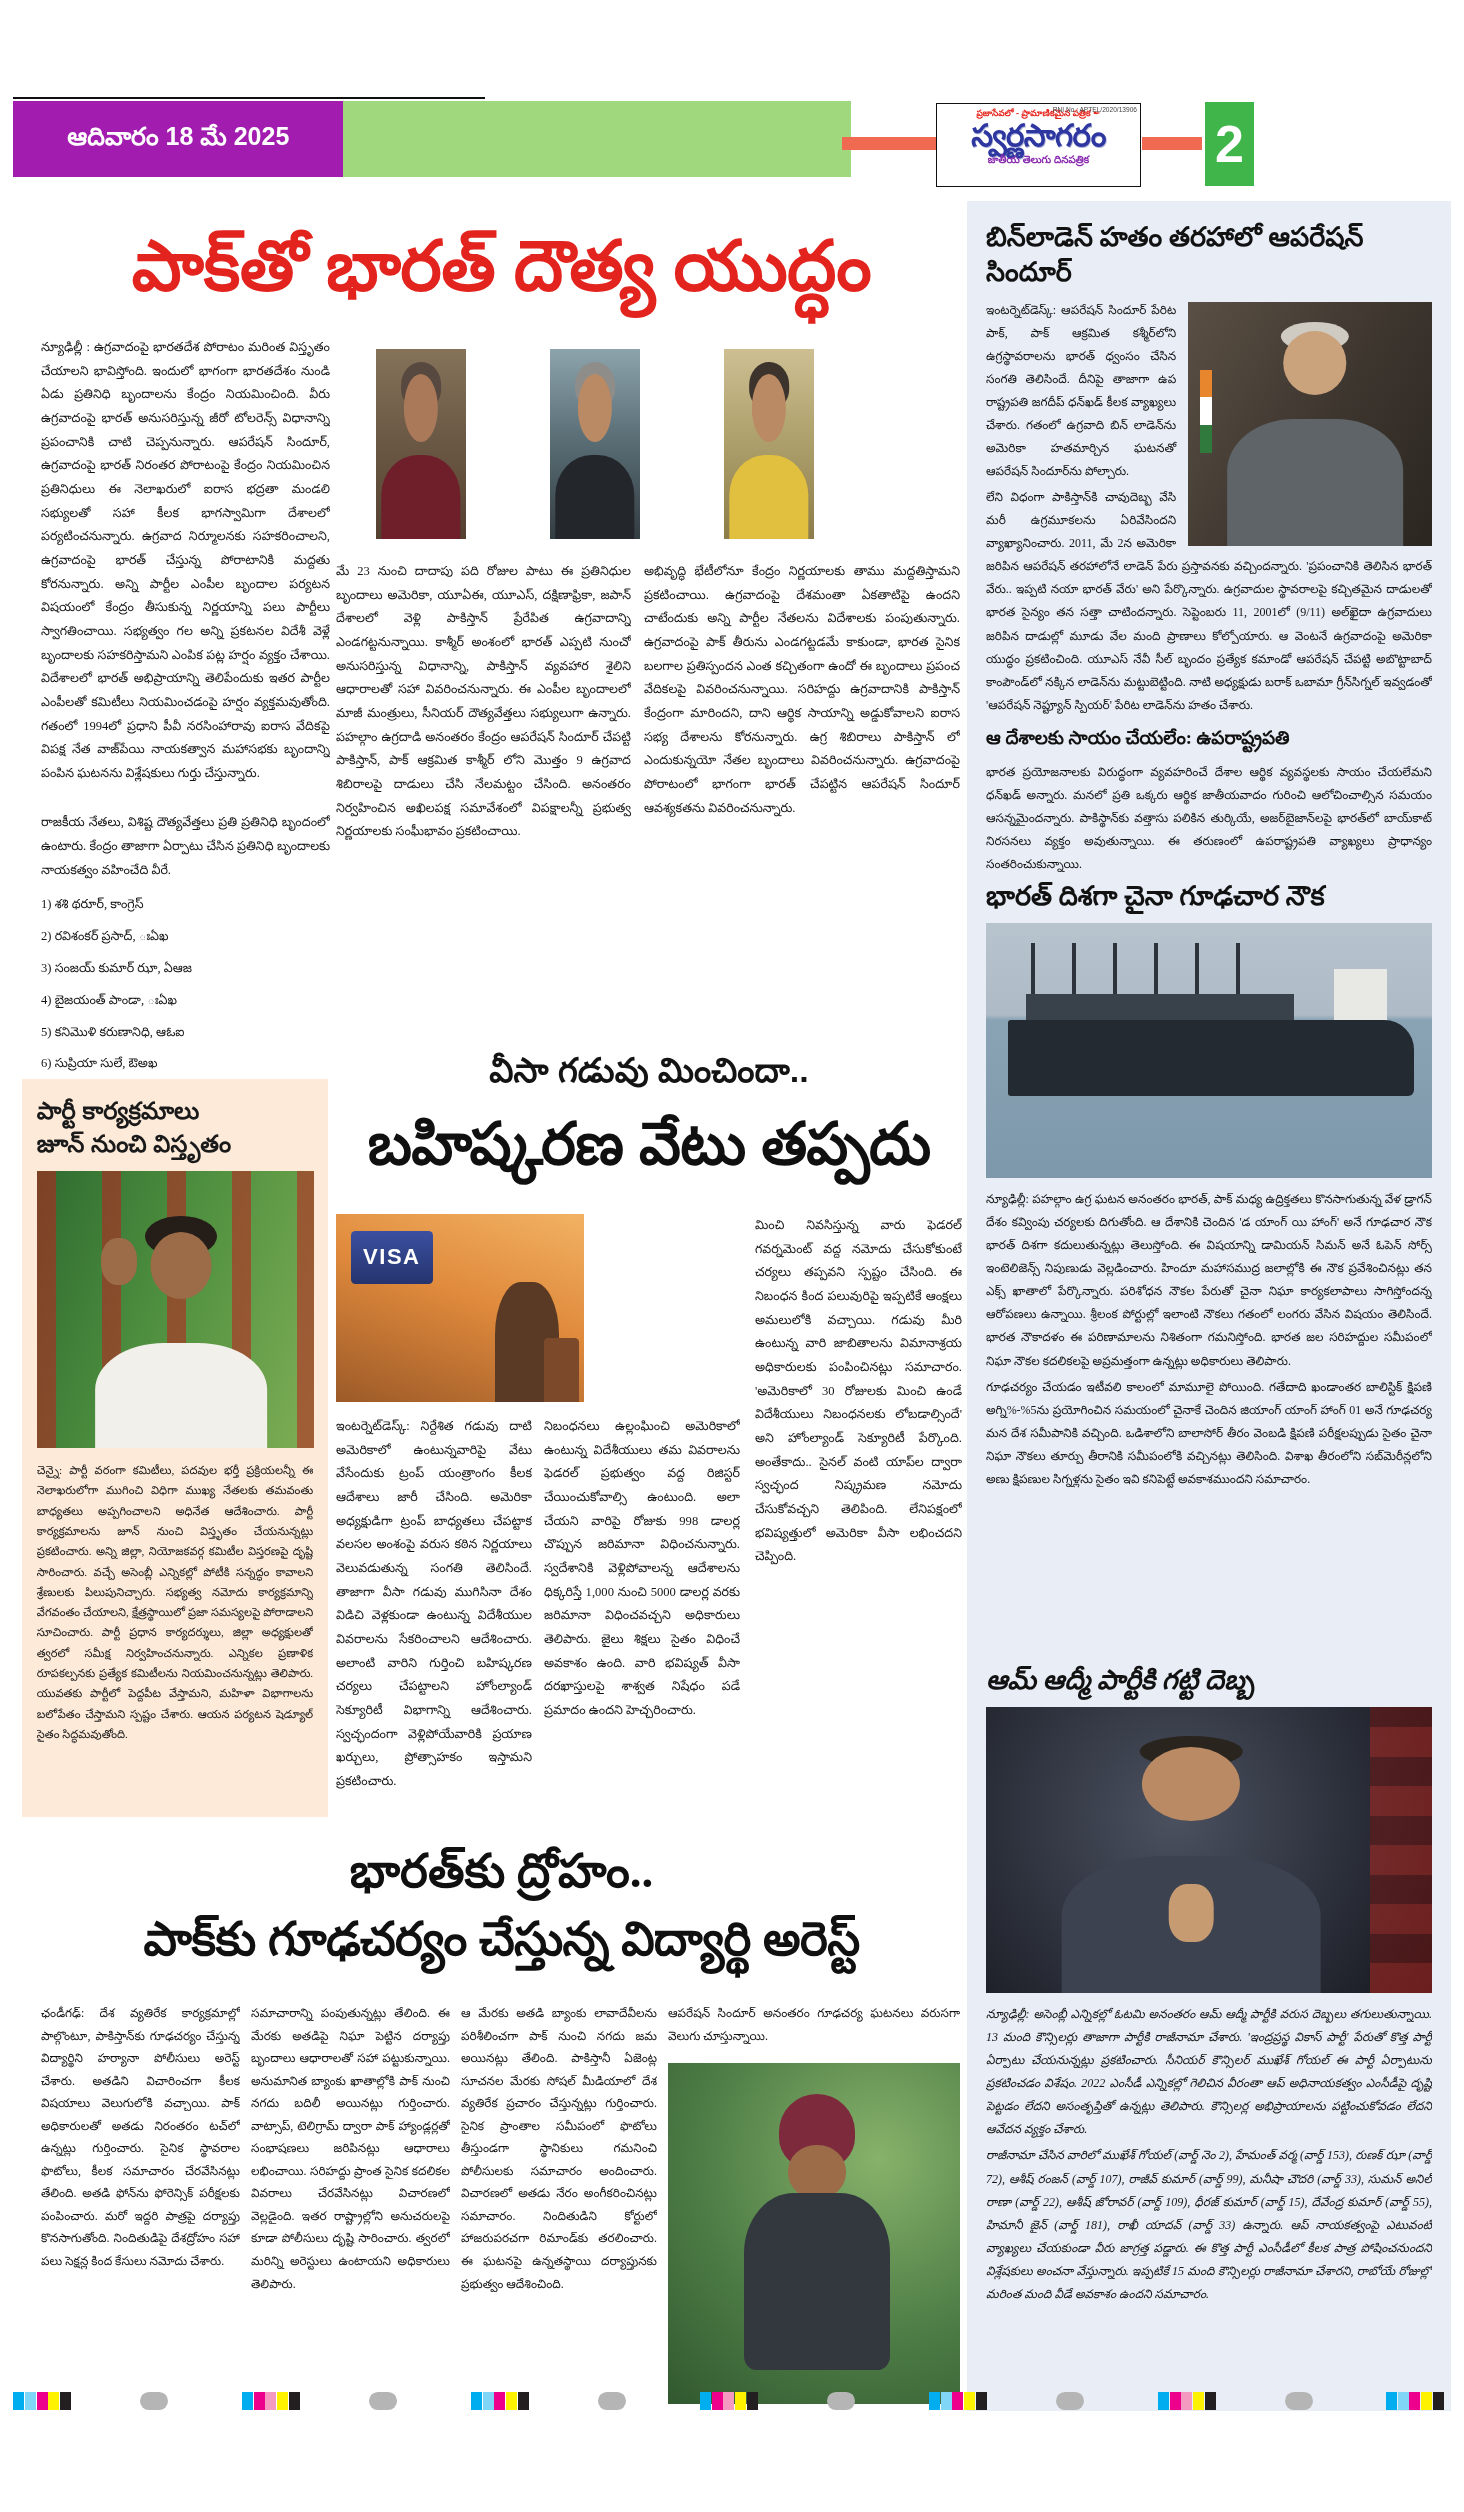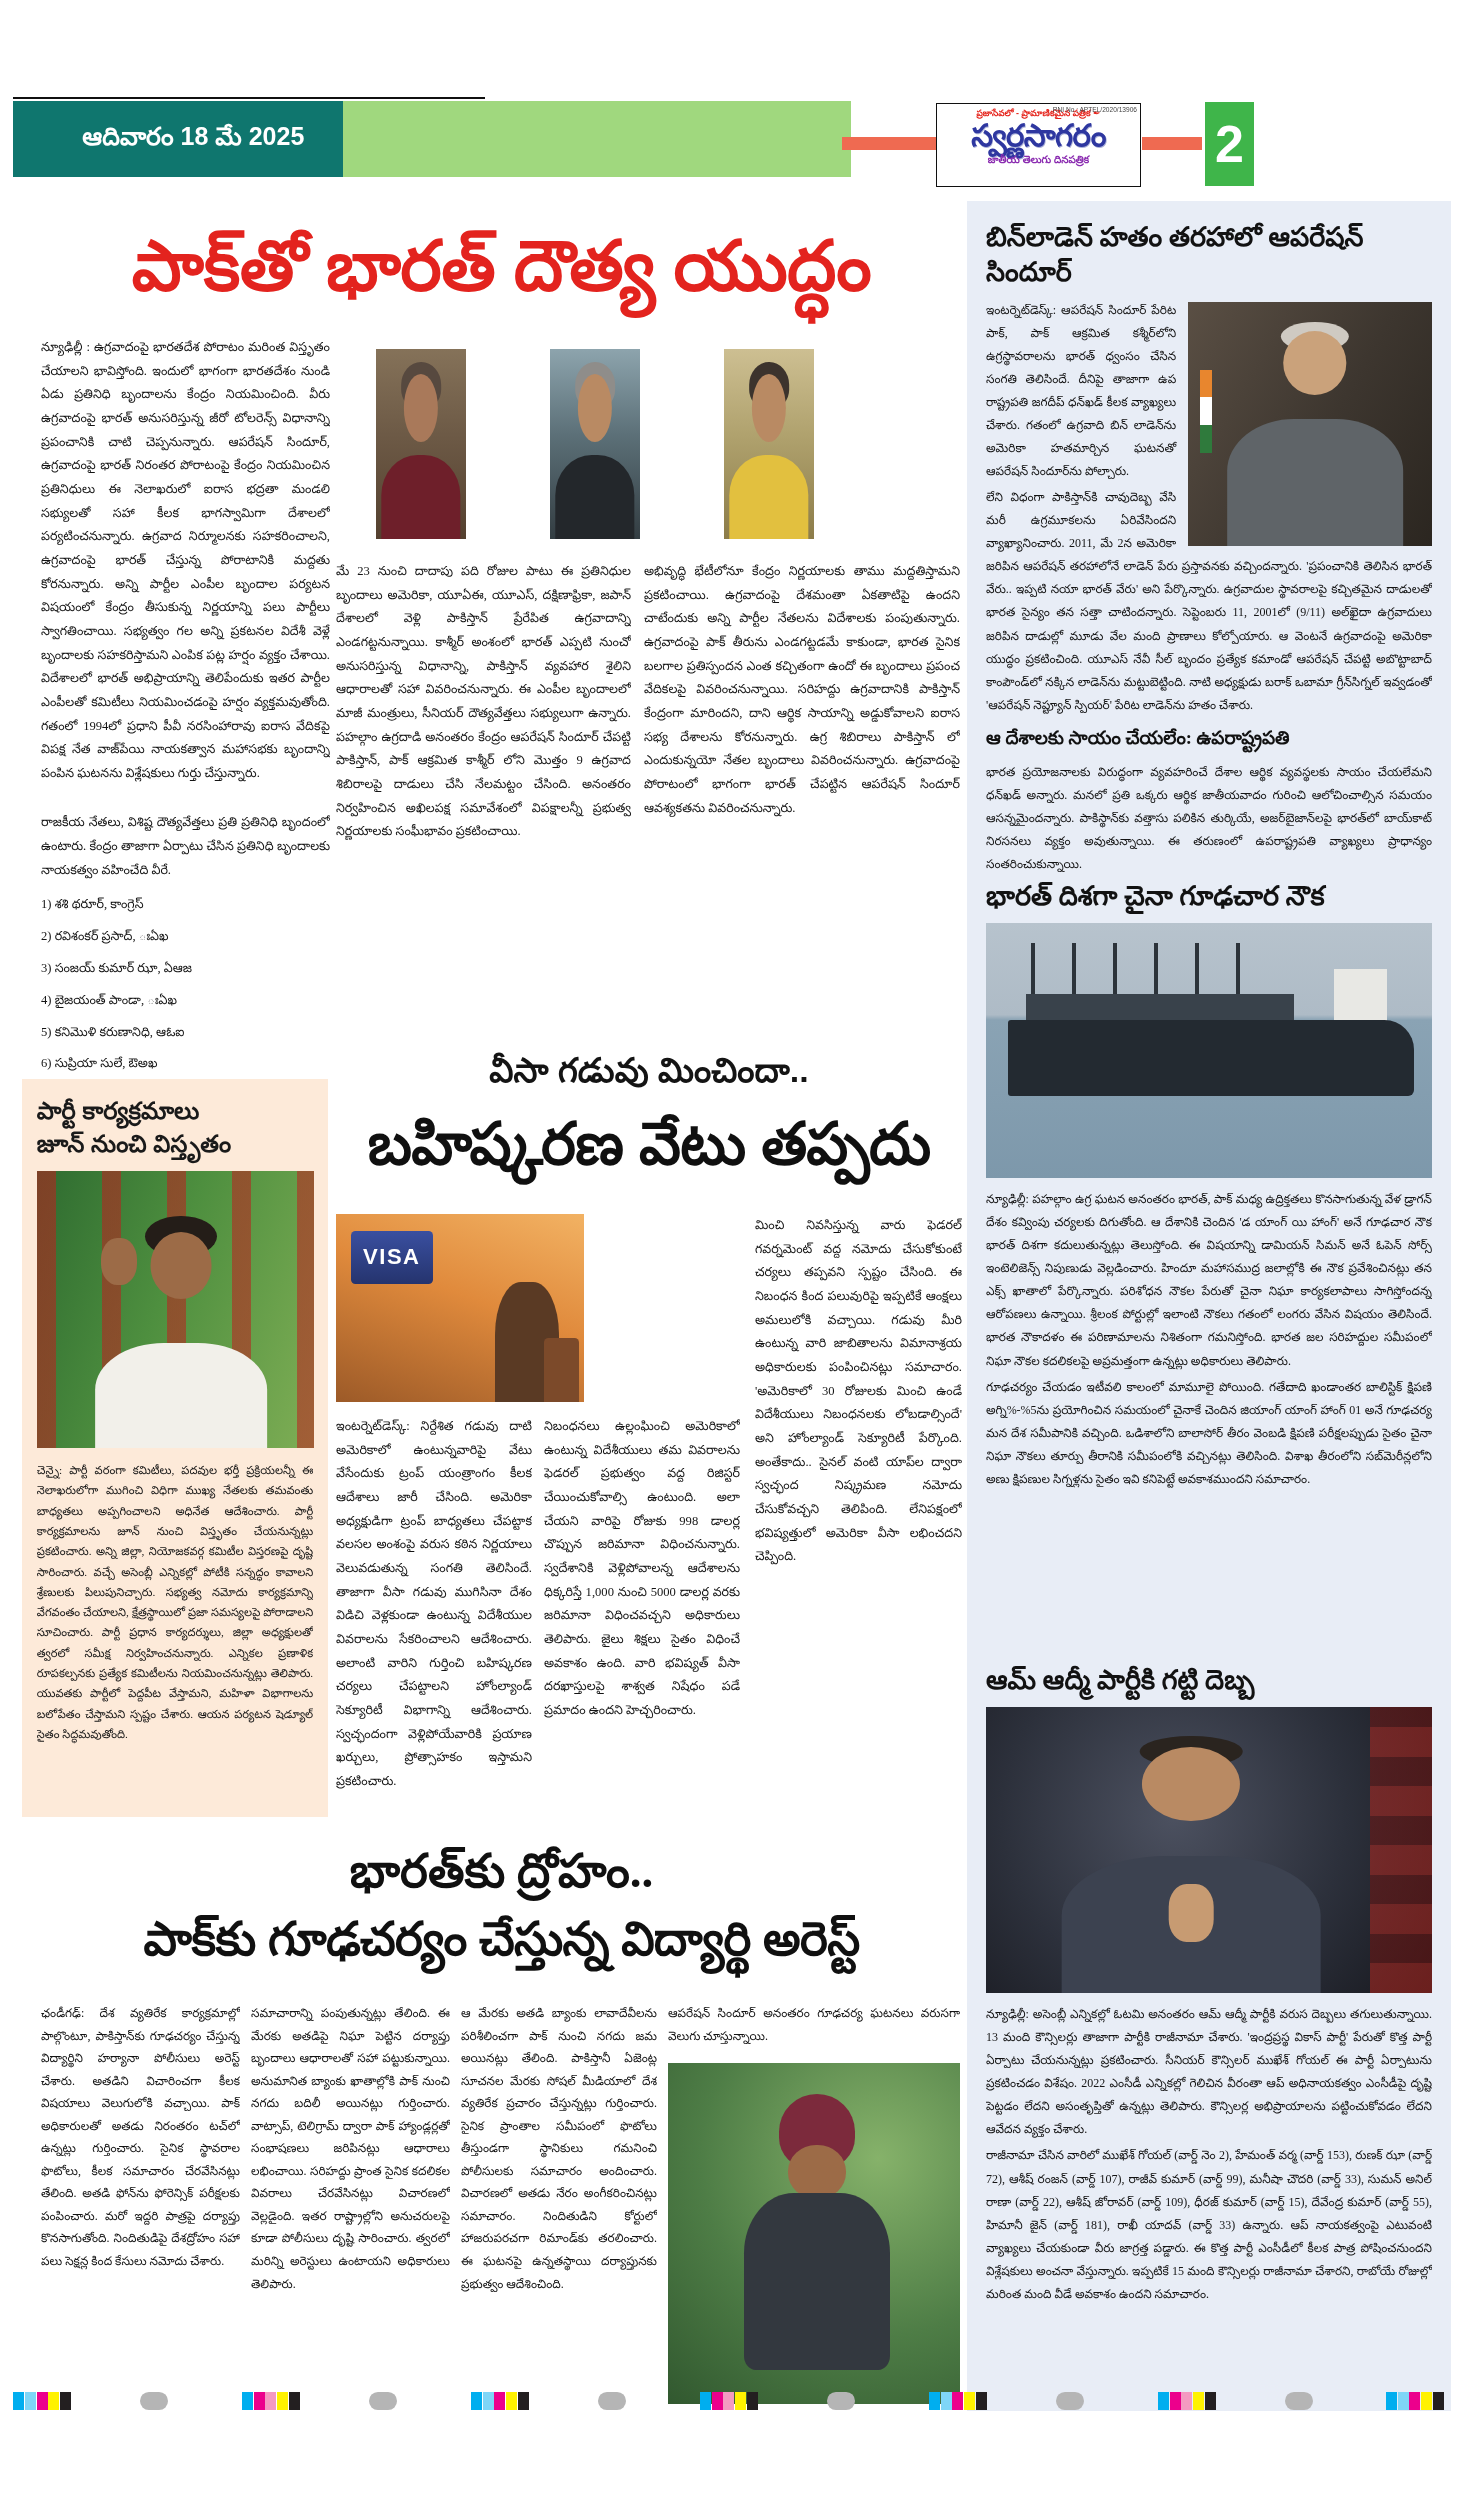--- a/index.html
+++ b/index.html
@@ -92,21 +92,21 @@
   .ar-c4{left:668px;top:2002px;width:292px;height:55px;font-size:12px;}
   .arrest-photo{left:668px;top:2063px;width:292px;height:341px;
       background:radial-gradient(circle at 72% 28%,#86b26a 0%,#4e7d46 55%,#31582f 100%);}
   .arrest-photo .turban{position:absolute;left:38%;top:9%;width:26%;height:22%;border-radius:50% 50% 42% 42%;background:#7c2a3c;}
   .arrest-photo .face{position:absolute;left:41%;top:24%;width:20%;height:16%;border-radius:48%;background:#9c6b47;}
   .arrest-photo .torso{position:absolute;left:26%;top:38%;width:50%;height:52%;border-radius:34% 34% 8% 8%;background:#33383f;}
 
   
   .right-rail{left:967px;top:201px;width:484px;height:2210px;box-sizing:border-box;padding:19px 19px 14.8px;overflow:hidden;}
   .rr-art{overflow:hidden;}
-  .rr-a1{height:659px;} .rr-a2{height:784px;} .rr-a3{height:710px;}
+  .rr-a1{height:659px;} .rr-a2{height:784px;} .rr-a3{height:710px;font-style:italic;}
   .right-rail h2{margin:0 0 8.9px;font-size:27px;line-height:1.3;font-weight:800;color:#121212;}
   .right-rail h3{margin:4.4px 0 4.4px;font-size:18.5px;font-weight:800;color:#121212;}
   .rr-body{font-size:12px;line-height:1.92;text-align:justify;}
   .rr-body p{margin:0 0 3px;}
   .dhankhar{float:right;width:244px;height:244px;margin:3px 0 7.4px 11.8px;position:relative;overflow:hidden;
             background:linear-gradient(120deg,#5a4f44 0%,#3d362f 55%,#2b2620 100%);}
   .dhankhar .flag{position:absolute;left:5%;top:28%;width:5%;height:34%;background:linear-gradient(#e8862e 33%,#fff 33% 66%,#2f7a3c 66%);}
   .dhankhar .head{position:absolute;left:52%;top:12%;width:26%;height:26%;border-radius:50%;background:#caa27b;transform:translateX(-50%);}
   .dhankhar .hair{position:absolute;left:52%;top:8%;width:28%;height:12%;border-radius:50%;background:#cfcac2;transform:translateX(-50%);}
   .dhankhar .torso{position:absolute;left:52%;bottom:-4%;width:72%;height:56%;border-radius:38% 38% 0 0;background:#5f6468;transform:translateX(-50%);}
@@ -129,21 +129,21 @@
   .calib{top:2392px;height:17.7px;display:flex;gap:0.7px;}
   .calib div{width:11px;height:17.7px;}
   .pill{top:2392px;height:17.7px;width:28px;border-radius:8.9px;}
 </style>
 </head>
 <body>
 
 <div class="page">
 
   <div class="abs top-rule"></div>
-  <div class="abs date-bar" style="background-color: #0f766e; padding-left: 15px;">
+  <div class="abs date-bar" style="background-color: #a21caf;">
     <span class="sans">ఆదివారం 18 మే 2025</span>
   </div>
   <div class="abs light-bar" style="background-color: rgb(160, 216, 126);"></div>
   <div class="abs red-bar-l" style="background-color: rgb(239, 106, 81);"></div>
   <div class="abs red-bar-r" style="background-color: rgb(239, 106, 81);"></div>
 
   <div class="abs masthead sans">
     <div class="rni">RNI No : APTEL/2020/13906</div>
     <div class="tagline">
       <span>ప్రజాసేవలో - ప్రామాణికమైన పత్రిక</span>

